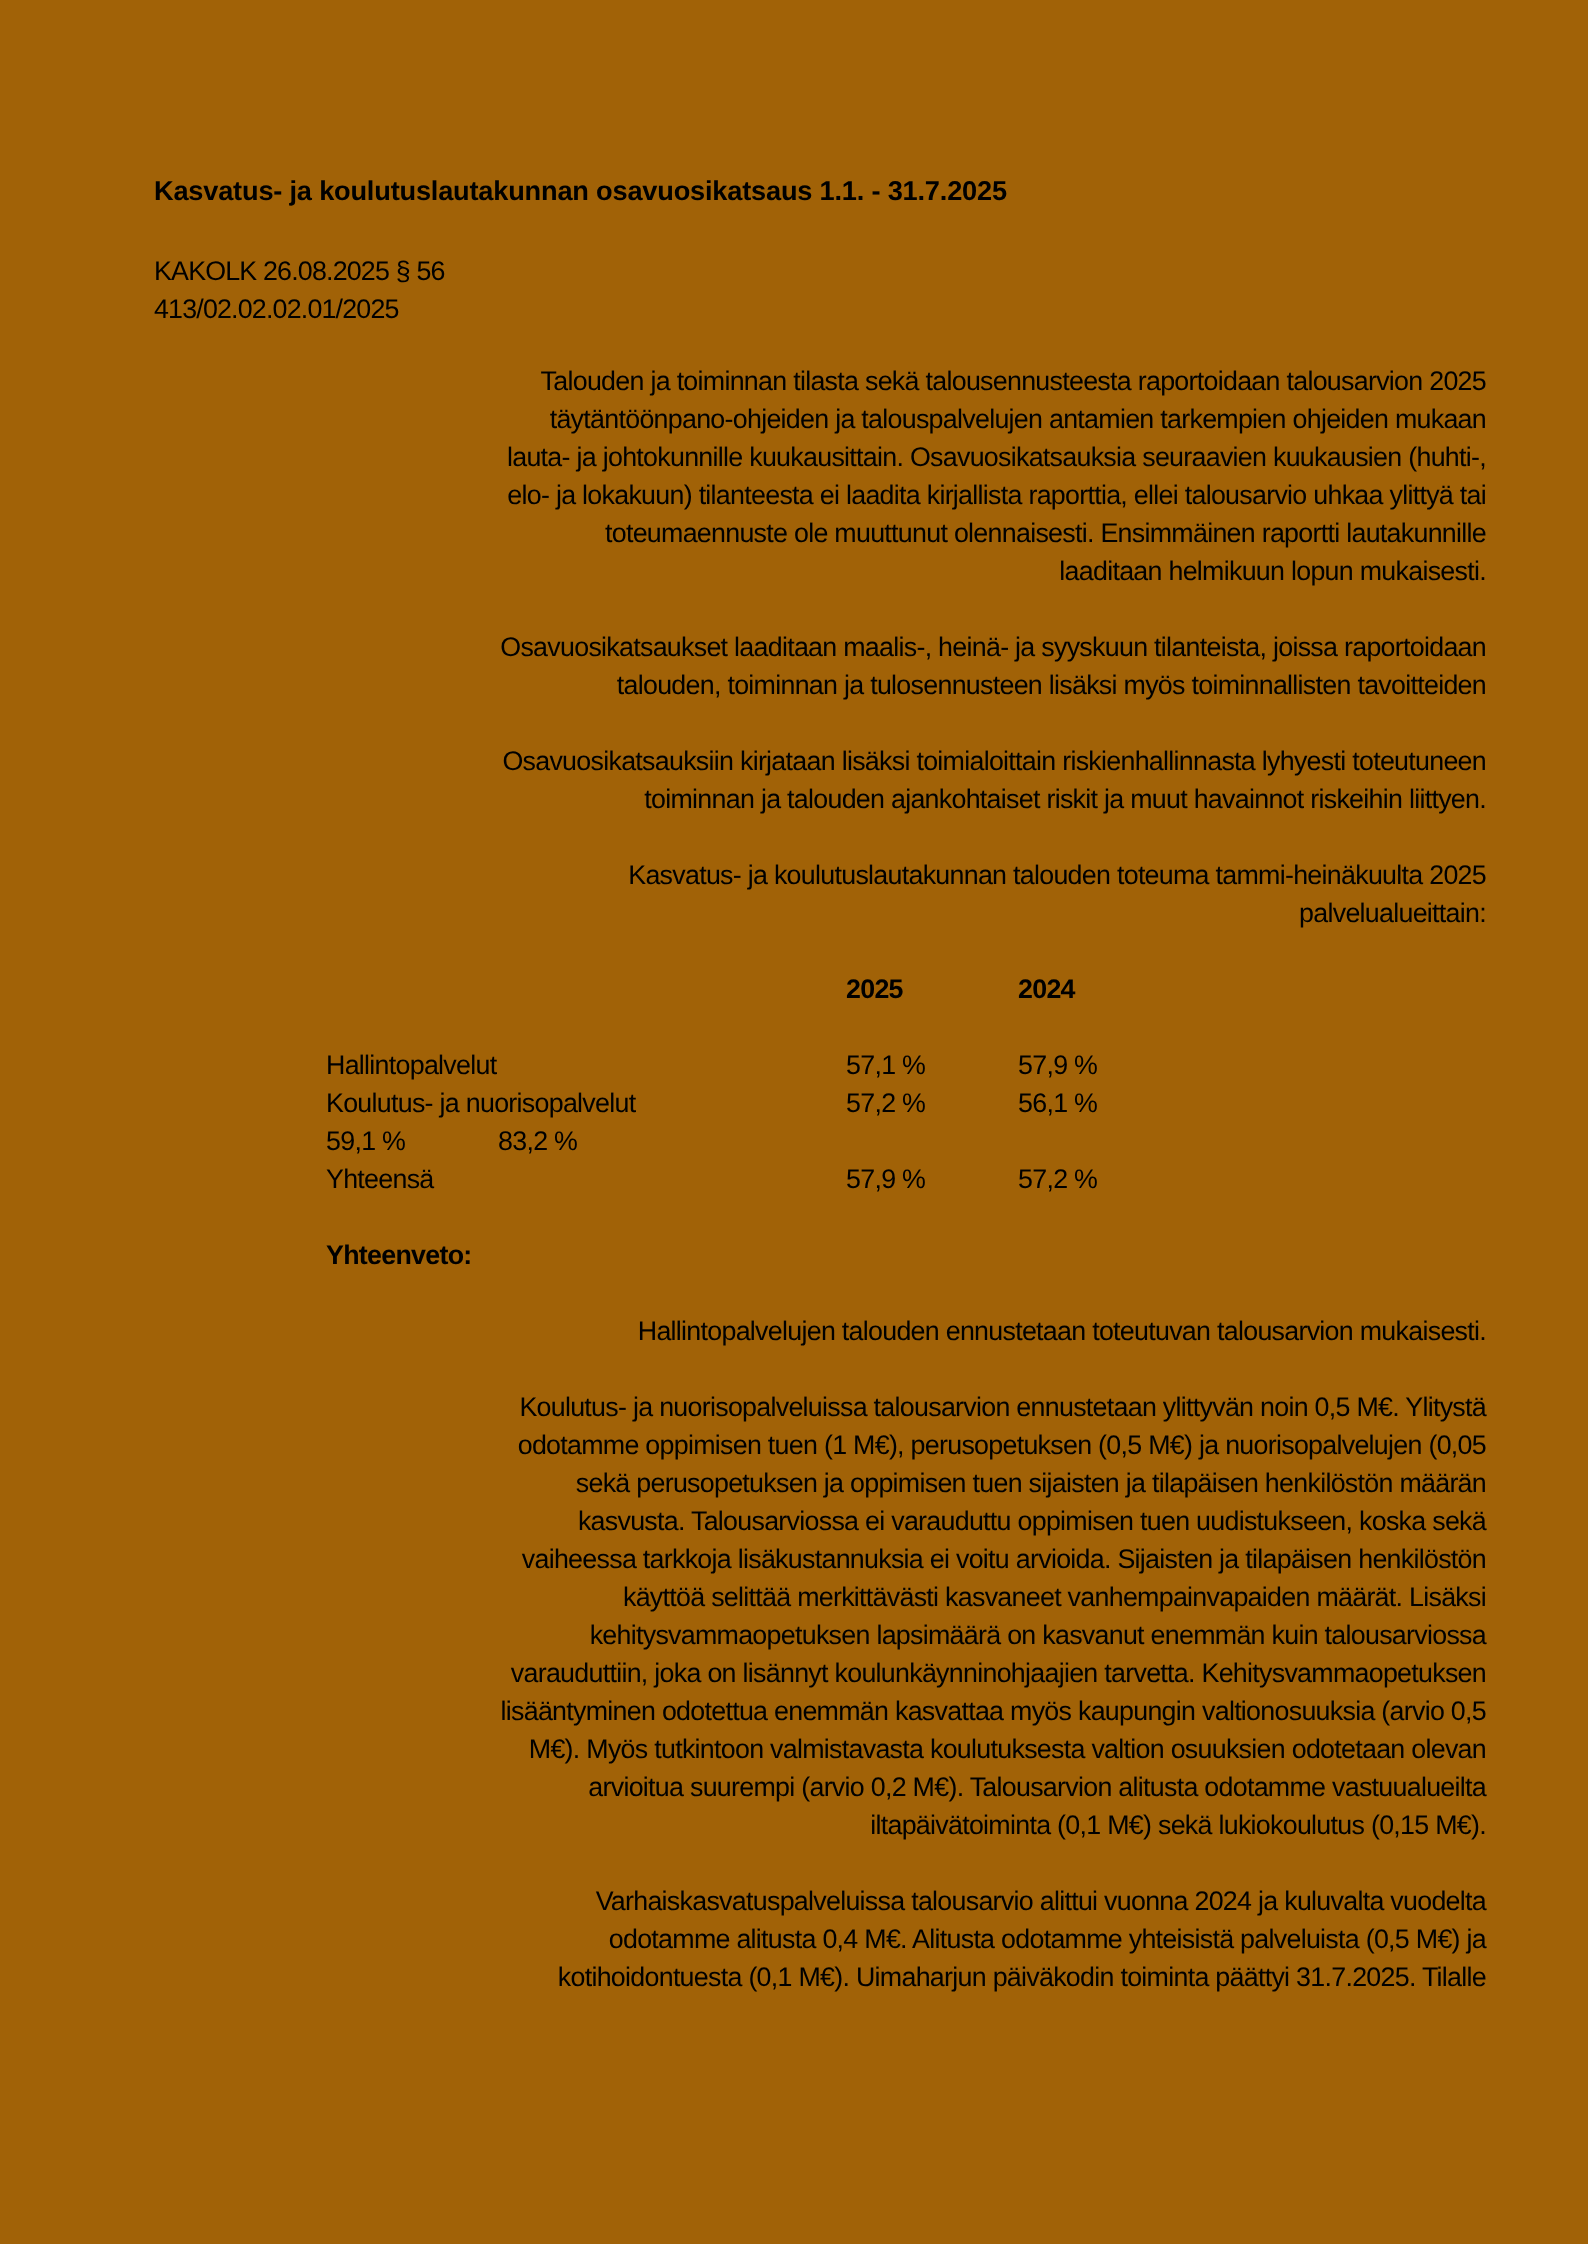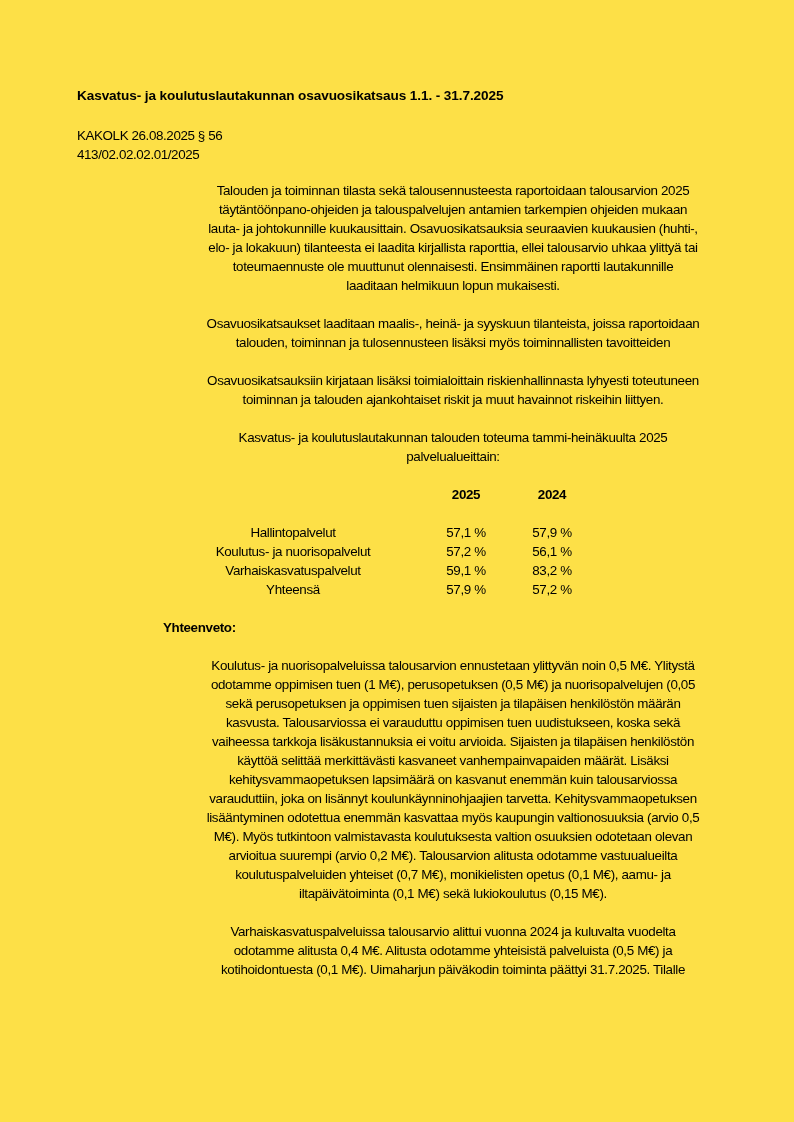--- a/index.html
+++ b/index.html
@@ -13,21 +13,21 @@
     position: relative;
     overflow: hidden;
     font-family: "Liberation Sans", sans-serif;
     color: #000000;
     font-size: 13.4px;
   }
   .page {
     position: absolute;
     left: 0; top: 0;
     width: 794px; height: 1122px;
-    background: #fde047;
+    background: #a16207;
   }
   .title {
     position: absolute;
     left: 77px;
     top: 88px;
     font-weight: bold;
     font-size: 13.6px;
     letter-spacing: -0.1px;
     white-space: nowrap;
   }
@@ -44,35 +44,34 @@
     position: absolute;
     left: 163px;
     top: 181px;
     width: 580px;
     line-height: 19px;
     font-size: 13.4px;
     letter-spacing: -0.35px;
   }
   .para {
     margin: 0 0 19px 0;
-    text-align: center;
+    text-align: right;
   }
   .para .ln { display: block; white-space: nowrap; }
   .subhead {
     font-weight: bold;
     margin: 0 0 19px 0;
   }
   .table {
     margin: 0 0 19px 0;
   }
   .trow {
     display: flex;
     height: 19px;
     line-height: 19px;
-    text-align: center;
   }
   .trow.head { font-weight: bold; margin-bottom: 19px; }
   .c-label { width: 260px; white-space: nowrap; }
   .c-a { width: 86px; white-space: nowrap; }
   .c-b { width: 86px; white-space: nowrap; }
 </style>
 </head>
 <body>
 
 <div class="page">
@@ -120,47 +119,48 @@
         <span class="c-label">Hallintopalvelut</span>
         <span class="c-a">57,1 %</span>
         <span class="c-b">57,9 %</span>
       </div>
       <div class="trow">
         <span class="c-label">Koulutus- ja nuorisopalvelut</span>
         <span class="c-a">57,2 %</span>
         <span class="c-b">56,1 %</span>
       </div>
       <div class="trow">
-        <span class="c-label">Varhaiskasvatuspalvelut</span>
         <span class="c-a">59,1 %</span>
         <span class="c-b">83,2 %</span>
       </div>
       <div class="trow">
         <span class="c-label">Yhteensä</span>
         <span class="c-a">57,9 %</span>
         <span class="c-b">57,2 %</span>
       </div>
     </div>
 
     <div class="subhead">Yhteenveto:</div>
 
+    <div class="para">
+      <span class="ln">Hallintopalvelujen talouden ennustetaan toteutuvan talousarvion mukaisesti.</span>
+    </div>
 
     <div class="para">
       <span class="ln">Koulutus- ja nuorisopalveluissa talousarvion ennustetaan ylittyvän noin 0,5 M€. Ylitystä</span>
       <span class="ln">odotamme oppimisen tuen (1 M€), perusopetuksen (0,5 M€) ja nuorisopalvelujen (0,05</span>
       <span class="ln">sekä perusopetuksen ja oppimisen tuen sijaisten ja tilapäisen henkilöstön määrän</span>
       <span class="ln">kasvusta. Talousarviossa ei varauduttu oppimisen tuen uudistukseen, koska sekä</span>
       <span class="ln">vaiheessa tarkkoja lisäkustannuksia ei voitu arvioida. Sijaisten ja tilapäisen henkilöstön</span>
       <span class="ln">käyttöä selittää merkittävästi kasvaneet vanhempainvapaiden määrät. Lisäksi</span>
       <span class="ln">kehitysvammaopetuksen lapsimäärä on kasvanut enemmän kuin talousarviossa</span>
       <span class="ln">varauduttiin, joka on lisännyt koulunkäynninohjaajien tarvetta.  Kehitysvammaopetuksen</span>
       <span class="ln">lisääntyminen odotettua enemmän kasvattaa myös kaupungin valtionosuuksia (arvio 0,5</span>
       <span class="ln">M€). Myös tutkintoon valmistavasta koulutuksesta valtion osuuksien odotetaan olevan</span>
       <span class="ln">arvioitua suurempi (arvio 0,2 M€). Talousarvion alitusta odotamme vastuualueilta</span>
-      <span class="ln">koulutuspalveluiden yhteiset (0,7 M€), monikielisten opetus (0,1 M€), aamu- ja</span>
       <span class="ln">iltapäivätoiminta (0,1 M€) sekä lukiokoulutus (0,15 M€).</span>
     </div>
 
     <div class="para">
       <span class="ln">Varhaiskasvatuspalveluissa talousarvio alittui vuonna 2024 ja kuluvalta vuodelta</span>
       <span class="ln">odotamme alitusta 0,4 M€. Alitusta odotamme yhteisistä palveluista (0,5 M€) ja</span>
       <span class="ln">kotihoidontuesta (0,1 M€). Uimaharjun päiväkodin toiminta päättyi 31.7.2025. Tilalle</span>
     </div>
 
   </div>

